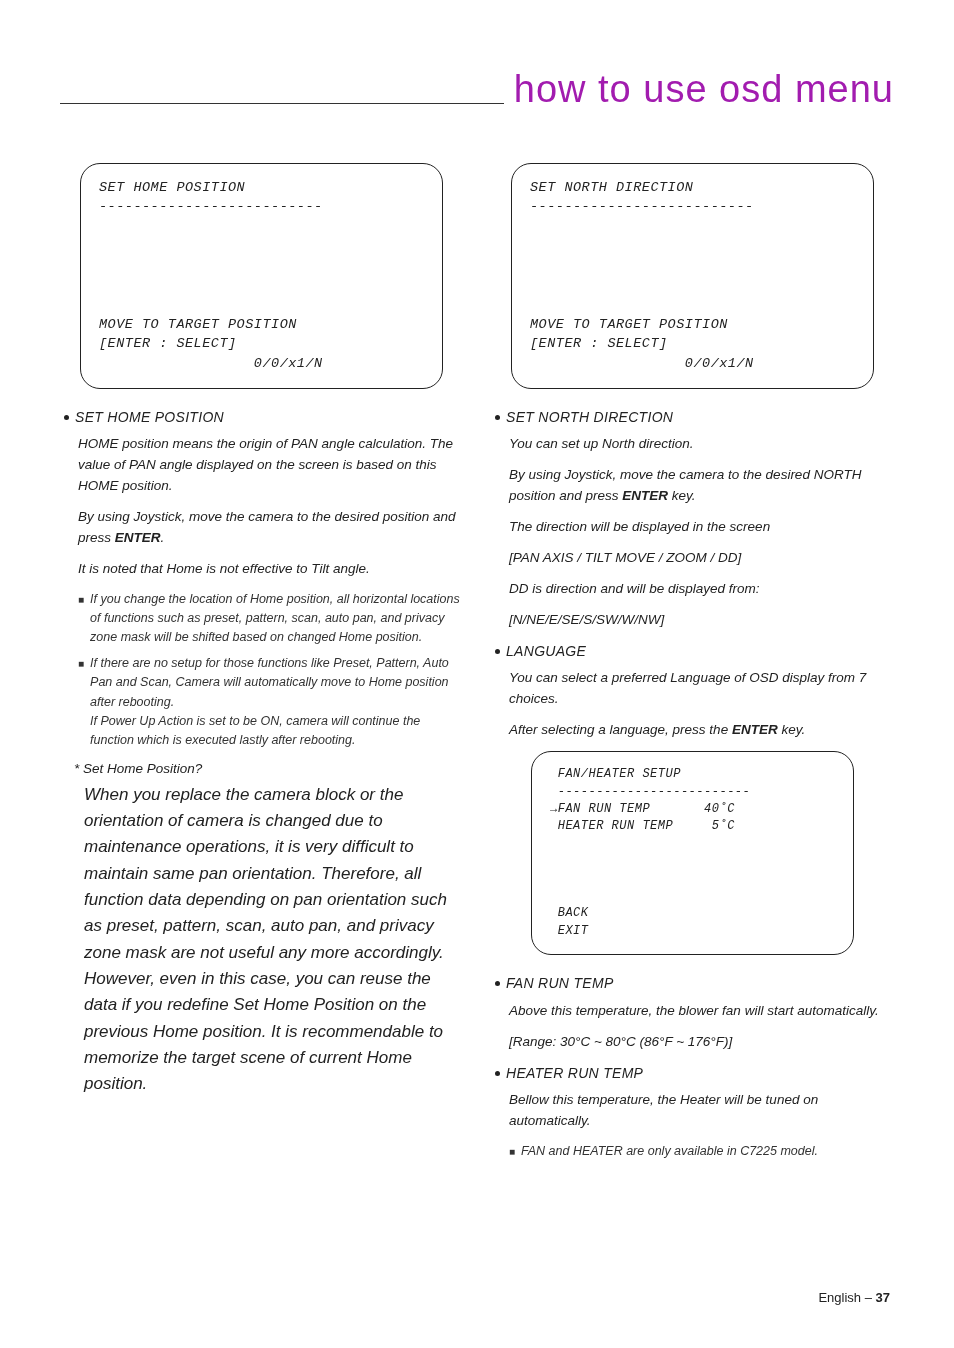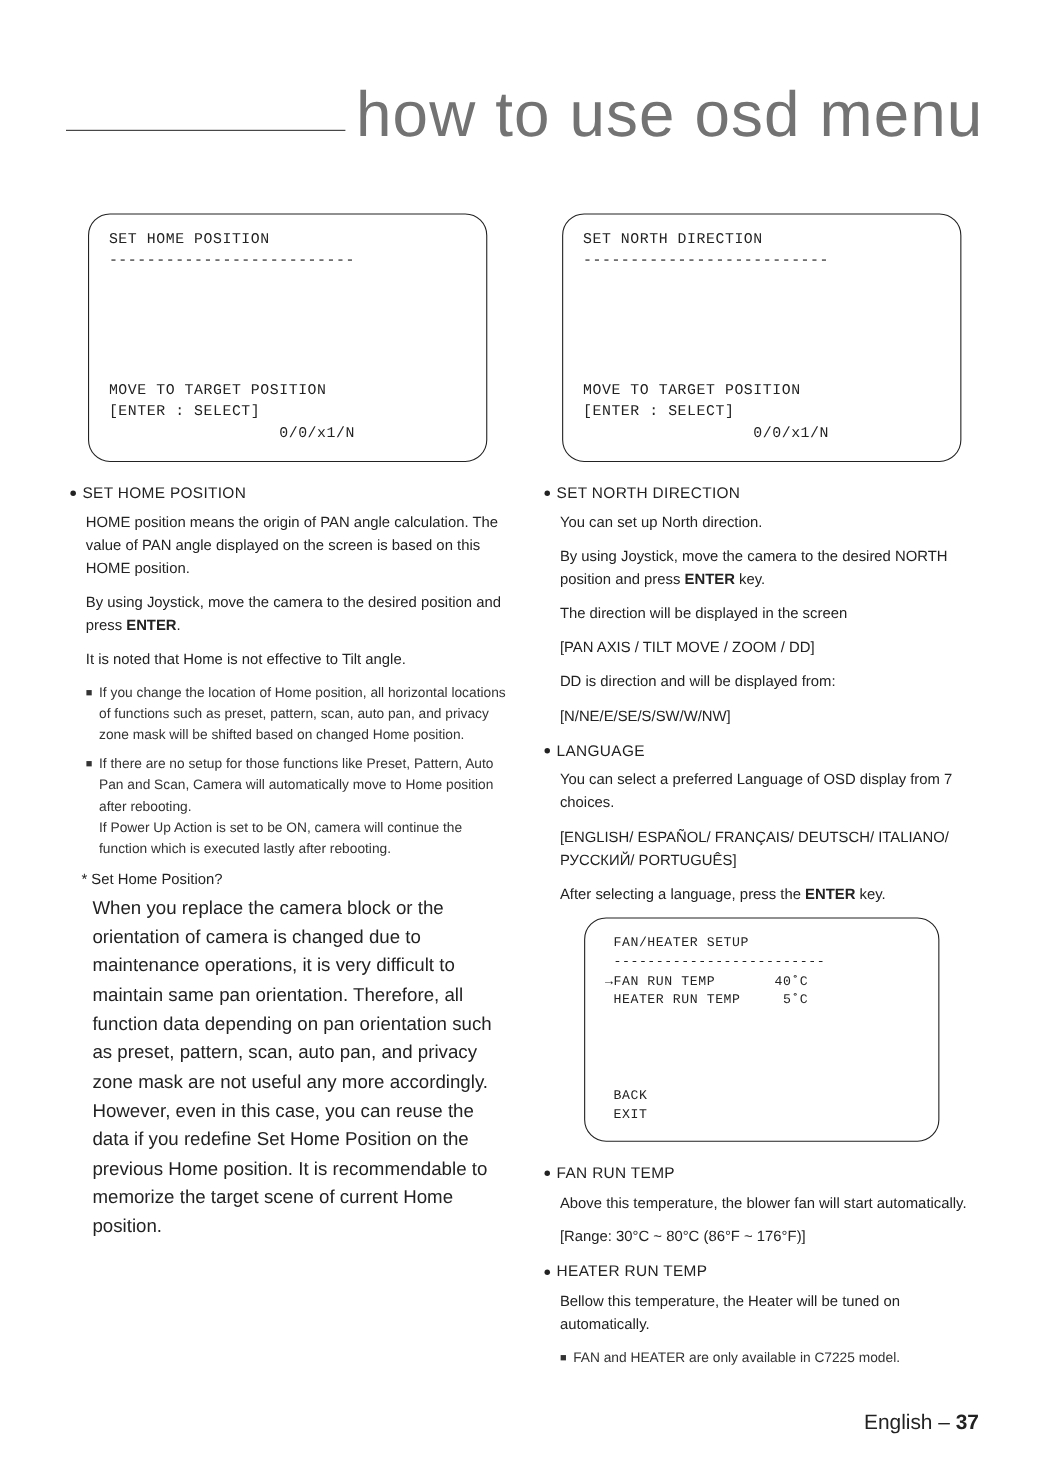--- a/index.html
+++ b/index.html
@@ -21,28 +21,29 @@
   }
   .title-line {
     flex: 1;
     height: 1px;
     background: #333;
     margin-right: 10px;
     margin-top: 28px;
   }
   h1 {
     font-weight: 100;
-    font-size: 58px;
+    font-size: 38px;
     letter-spacing: 1px;
-    color: #737373;
+    color: #a21caf;
     white-space: nowrap;
   }
   .columns {
     display: flex;
     gap: 28px;
+    font-style: italic;
   }
   .col {
     flex: 1;
     min-width: 0;
   }
   .osd-box {
     border: 1.5px solid #222;
     border-radius: 20px;
     padding: 14px 18px;
     font-family: "Courier New", monospace;
@@ -77,21 +78,21 @@
   .sub-list { margin-left: 18px; margin-bottom: 8px; }
   .sub-item { display: flex; gap: 6px; margin-bottom: 6px; font-size: 12.5px; color: #333; }
   .sub-item .marker { flex-shrink: 0; font-size: 10px; line-height: 1.9; }
   .note-block { margin-left: 14px; margin-top: 6px; }
   .note-head { display: flex; gap: 4px; }
   .note-body { margin-left: 10px; margin-top: 2px; font-size: 17px; }
   .bold { font-weight: 700; }
   .pagefoot {
     position: absolute;
     bottom: 40px; right: 64px;
-    font-size: 19px;
+    font-size: 13px;
     color: #222;
   }
   .pagefoot .pn { font-weight: 700; }
 </style>
 </head>
 <body>
 
 <div class="title-wrap">
   <div class="title-line"></div>
   <h1>how to use osd menu</h1>
@@ -165,21 +166,20 @@
     <p class="body-text">The direction will be displayed in the screen</p>
     <p class="body-text">[PAN AXIS / TILT MOVE / ZOOM / DD]</p>
     <p class="body-text">DD is direction and will be displayed from:</p>
     <p class="body-text">[N/NE/E/SE/S/SW/W/NW]</p>
 
     <div class="section-head">
       <span class="bullet-dot"></span>
       <span class="section-head-text">LANGUAGE</span>
     </div>
     <p class="body-text">You can select a preferred Language of OSD display from 7 choices.</p>
-    <p class="body-text">[ENGLISH/ ESPAÑOL/ FRANÇAIS/ DEUTSCH/ ITALIANO/ РУССКИЙ/ PORTUGUÊS]</p>
     <p class="body-text">
       <span>After selecting a language, press the </span><span class="bold">ENTER</span><span> key.</span>
     </p>
 
     <div class="osd-box small"> FAN/HEATER SETUP
  -------------------------
 →FAN RUN TEMP       40˚C
  HEATER RUN TEMP     5˚C
 
 

